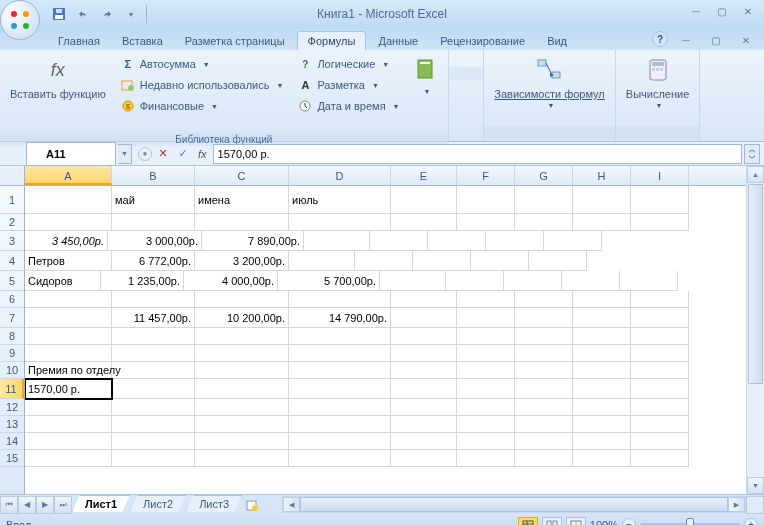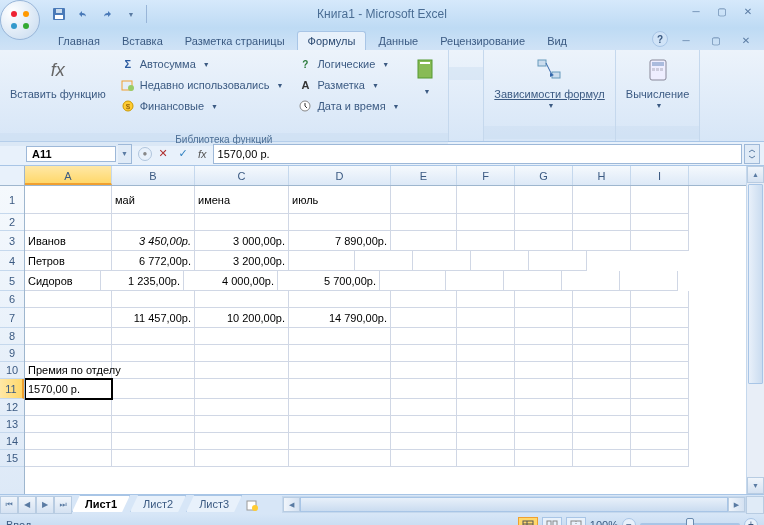--- a/index.html
+++ b/index.html
@@ -26,21 +26,21 @@
 .ribbon-group-body { flex: 1; display: flex; align-items: flex-start; gap: 2px; }
 .ribbon-group-label { text-align: center; color: #4a6d94; font-size: 10px; padding: 1px 16px; background: rgba(200,220,240,0.4); margin: 15px -4px; }
 .ribbon-big { display: flex; flex-direction: column; align-items: center; padding: 2px 6px; min-width: 54px; text-align: center; color: #3b5a82; gap: 2px; cursor: pointer; border-radius: 3px; }
 .ribbon-big .icon { width: 32px; height: 32px; display: flex; align-items: center; justify-content: center; }
 .ribbon-small-col { display: flex; flex-direction: column; gap: 1px; padding: 2px; }
 .ribbon-small { display: flex; align-items: center; gap: 4px; padding: 2px 4px; color: #3b5a82; cursor: pointer; white-space: nowrap; border-radius: 2px; }
 .ribbon-small .sicon { width: 16px; height: 16px; display:flex; align-items:center; justify-content:center; }
 .dd { font-size: 7px; margin-left: 3px; color:#3b5a82; }
 
 .formula-bar-row { height: 24px; background: #e8f1fb; border-bottom: 1px solid #a8c5e6; display: flex; align-items: center; padding: 2px 4px; gap: 2px; }
-.namebox { width: 90px; height: 16px; background: #fff; border: 1px solid #9db8d8; display: flex; align-items: center; padding: 0 5px; font-weight: bold; font-size: 11px; margin-left: 22px; }
+.namebox { width: 90px; height: 24px; background: #fff; border: 1px solid #9db8d8; display: flex; align-items: center; padding: 0 19px; font-weight: bold; font-size: 11px; margin-left: 22px; }
 .namebox-dd { width: 14px; height: 20px; background: #e0ebf7; border: 1px solid #9db8d8; border-left:none; display:flex; align-items:center; justify-content:center; font-size:7px; color:#5a7ba3; }
 .fb-circle { width:14px; height:14px; border-radius:50%; border:1px solid #b0c5dd; margin-left:4px; display:flex; align-items:center; justify-content:center; font-size:8px; color:#888;}
 .fb-btn { width: 18px; height: 18px; display: flex; align-items: center; justify-content: center; color: #666; font-size: 11px; }
 .fb-btn.cancel { color: #b03030; }
 .fb-btn.enter { color: #3080c0; }
 .fx-label { font-style: italic; font-size: 11px; color: #555; margin: 0 4px; }
 .formula-input { flex: 1; height: 20px; background: #fff; border: 1px solid #9db8d8; padding: 0 4px; font-size: 11px; display:flex; align-items:center; }
 .fb-expand { width: 16px; height: 20px; background: #e0ebf7; border:1px solid #9db8d8; display:flex; align-items:center; justify-content:center; }
 
 .sheet-area { position: relative; height: 328px; background: #fff; display: flex; }
@@ -316,21 +316,20 @@
         <div class="cell" style="width: 83px; height: 17px;"></div>
         <div class="cell" style="width: 94px; height: 17px;"></div>
         <div class="cell" style="width: 102px; height: 17px;"></div>
         <div class="cell" style="width: 66px; height: 17px;"></div>
         <div class="cell" style="width: 58px; height: 17px;"></div>
         <div class="cell" style="width: 58px; height: 17px;"></div>
         <div class="cell" style="width: 58px; height: 17px;"></div>
         <div class="cell" style="width: 58px; height: 17px;"></div>
       </div>
       <div class="grid-row" style="top: 45px; height: 20px;">
-        <div class="cell" style="width: 87px; height: 20px;">Иванов</div>
         <div class="cell num" style="width: 83px; height: 20px; font-style: italic;">3 450,00р.</div>
         <div class="cell num" style="width: 94px; height: 20px;">3 000,00р.</div>
         <div class="cell num" style="width: 102px; height: 20px;">7 890,00р.</div>
         <div class="cell" style="width: 66px; height: 20px;"></div>
         <div class="cell" style="width: 58px; height: 20px;"></div>
         <div class="cell" style="width: 58px; height: 20px;"></div>
         <div class="cell" style="width: 58px; height: 20px;"></div>
         <div class="cell" style="width: 58px; height: 20px;"></div>
       </div>
       <div class="grid-row" style="top: 65px; height: 20px;">

